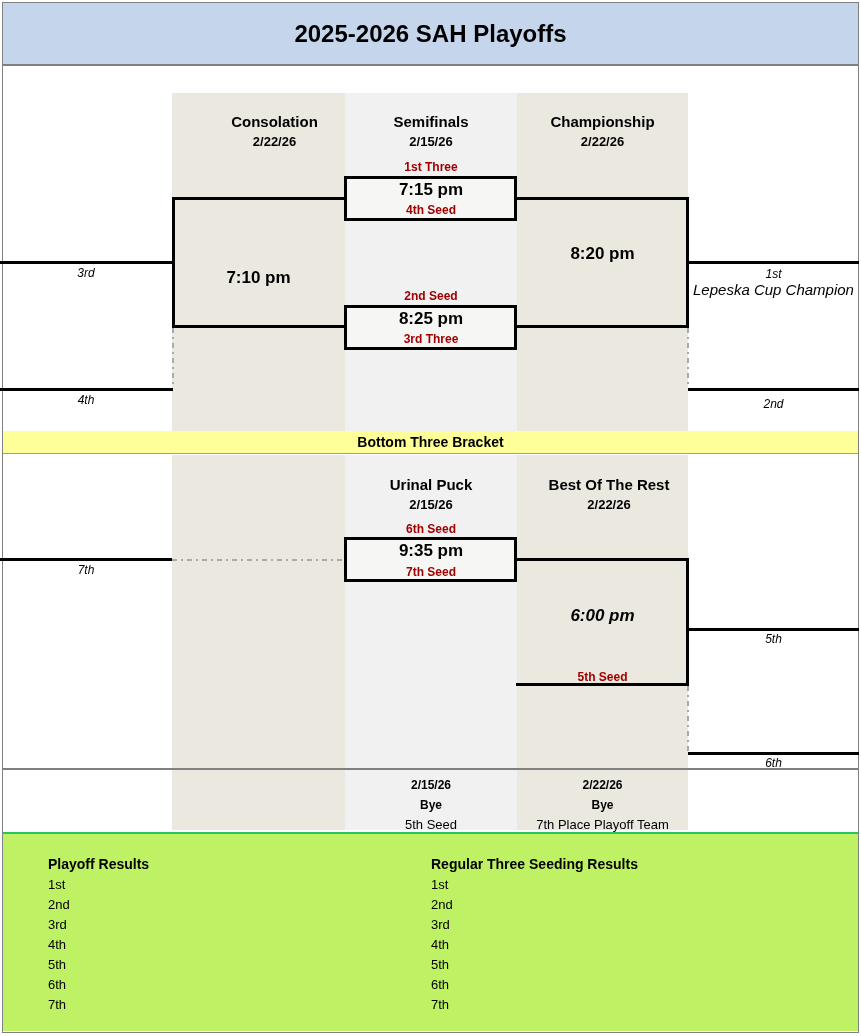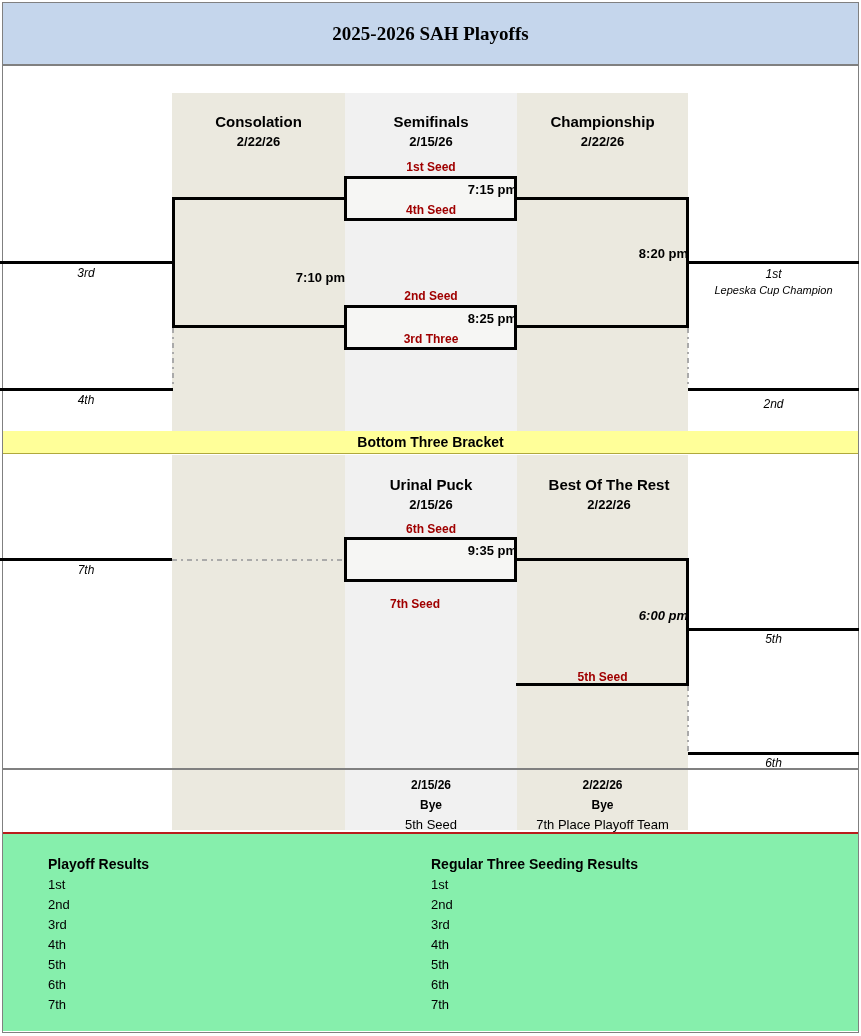--- a/index.html
+++ b/index.html
@@ -27,23 +27,22 @@
   
   .title-bar {
     position: absolute;
     left: 3px; top: 3px;
     width: 855px; height: 63px;
     background: #c5d6ec;
     border-bottom: 2px solid #808080;
     display: flex; align-items: center; justify-content: center;
   }
   .title-bar .txt {
-    font-size: 19px; font-weight: bold; color: #000000;
+    font-size: 24px; font-weight: bold; color: #000000;
     letter-spacing: 0px;
-    font-family: Liberation Serif, serif;
   }
 
   
   .banner {
     position: absolute;
     left: 3px;
     width: 855px; height: 23px;
     background: #ffff99;
     display: flex; align-items: center; justify-content: center;
     border-bottom: 1px solid #b0a93c;
@@ -81,22 +80,22 @@
   
   .seed {
     position: absolute;
     text-align: center;
     font-size: 12px; font-weight: bold;
     color: #a00000;
     line-height: 16px;
   }
   .time {
     position: absolute;
-    text-align: right;
-    font-size: 13px; font-weight: bold;
+    text-align: center;
+    font-size: 17px; font-weight: bold;
     color: #000;
     line-height: 17px;
   }
 
   
   .gamebox {
     position: absolute;
     border: 3px solid #000000;
     background: #f6f6f4;
   }
@@ -117,21 +116,21 @@
         #aaaaaa 9px, #aaaaaa 11px, transparent 11px, transparent 15px);
   }
 
   
   .slot {
     position: absolute;
     font-size: 12px; font-style: italic; color: #000;
     text-align: center;
     line-height: 16px;
   }
-  .slot .sub { display:block; font-size: 11px; font-style: italic; }
+  .slot .sub { display:block; font-size: 15px; font-style: italic; }
 
   
   .bye-row {
     position: absolute;
     left: 3px; top: 768px; width: 855px; height: 62px;
     border-top: 2px solid #808080;
   }
   .bye-cell {
     position: absolute;
     text-align: center;
@@ -139,22 +138,22 @@
     line-height: 20px;
   }
   .bye-cell .l1 { font-weight: bold; }
   .bye-cell .l2 { font-weight: bold; }
   .bye-cell .l3 { font-weight: normal; font-size: 13px; }
 
   
   .results-panel {
     position: absolute;
     left: 3px; top: 832px; width: 855px; height: 199px;
-    background: #86efac;
-    border-top: 2px solid #b91c1c;
+    background: #bef264;
+    border-top: 2px solid #22c55e;
   }
   .results-col { position: absolute; top: 22px; }
   #results-playoff { left: 45px; }
   #results-season  { left: 428px; }
   .results-col h3 {
     margin: 0 0 3px 0;
     font-size: 14px; font-weight: bold; color: #000;
   }
   .results-col ol { list-style: none; margin: 0; padding: 0; }
   .results-col li {
@@ -170,34 +169,34 @@
 
   <div class="title-bar">
     <span class="txt">2025-2026 SAH Playoffs</span>
   </div>
 
 
   <div class="col col-beige" id="col-consolation"></div>
   <div class="col col-gray" id="col-semifinals"></div>
   <div class="col col-beige" id="col-championship"></div>
 
-  <div class="round-head" style="left:172px; top:112px; width:173px;">
+  <div class="round-head" style="left:188px; top:112px; width:173px;">
     <div class="name">Consolation</div>
     <div class="date">2/22/26</div>
   </div>
   <div class="round-head" style="left:345px; top:112px; width:172px;">
     <div class="name">Semifinals</div>
     <div class="date">2/15/26</div>
   </div>
   <div class="round-head" style="left:517px; top:112px; width:171px;">
     <div class="name">Championship</div>
     <div class="date">2/22/26</div>
   </div>
 
-  <div class="seed" style="left:345px; top:159px; width:172px;">1st Seed</div>
+  <div class="seed" style="left:345px; top:159px; width:172px;">1st Three</div>
   <div class="gamebox" style="left:344px; top:176px; width:173px; height:45px;"></div>
   <div class="time" style="left:345px; top:181px; width:172px;">7:15 pm</div>
   <div class="seed" style="left:345px; top:202px; width:172px;">4th Seed</div>
 
   <div class="seed" style="left:345px; top:288px; width:172px;">2nd Seed</div>
   <div class="gamebox" style="left:344px; top:305px; width:173px; height:45px;"></div>
   <div class="time" style="left:345px; top:310px; width:172px;">8:25 pm</div>
   <div class="seed" style="left:345px; top:331px; width:172px;">3rd Three</div>
 
   <div class="hline" style="left:172px; top:197px; width:174px;"></div>
@@ -242,21 +241,21 @@
     <div class="date">2/15/26</div>
   </div>
   <div class="round-head" style="left:517px; top:475px; width:184px;">
     <div class="name">Best Of The Rest</div>
     <div class="date">2/22/26</div>
   </div>
 
   <div class="seed" style="left:345px; top:521px; width:172px;">6th Seed</div>
   <div class="gamebox" style="left:344px; top:537px; width:173px; height:45px;"></div>
   <div class="time" style="left:345px; top:542px; width:172px;">9:35 pm</div>
-  <div class="seed" style="left:329px; top:564px; width:172px;margin-top:32px;">7th Seed</div>
+  <div class="seed" style="left:345px; top:564px; width:172px;">7th Seed</div>
 
   <div class="hline" style="left:0px; top:558px; width:172px;"></div>
   <div class="hline-dash" style="left:172px; top:559px; width:173px;"></div>
   <div class="slot" style="left:0px; top:562px; width:172px;">7th</div>
 
   <div class="hline" style="left:516px; top:558px; width:173px;"></div>
   <div class="vline" style="left:686px; top:558px; height:127px;"></div>
   <div class="hline" style="left:516px; top:683px; width:173px;"></div>
   <div class="time" style="left:517px; top:607px; width:171px;font-style:italic;">6:00 pm</div>
   <div class="seed" style="left:517px; top:669px; width:171px;">5th Seed</div>

